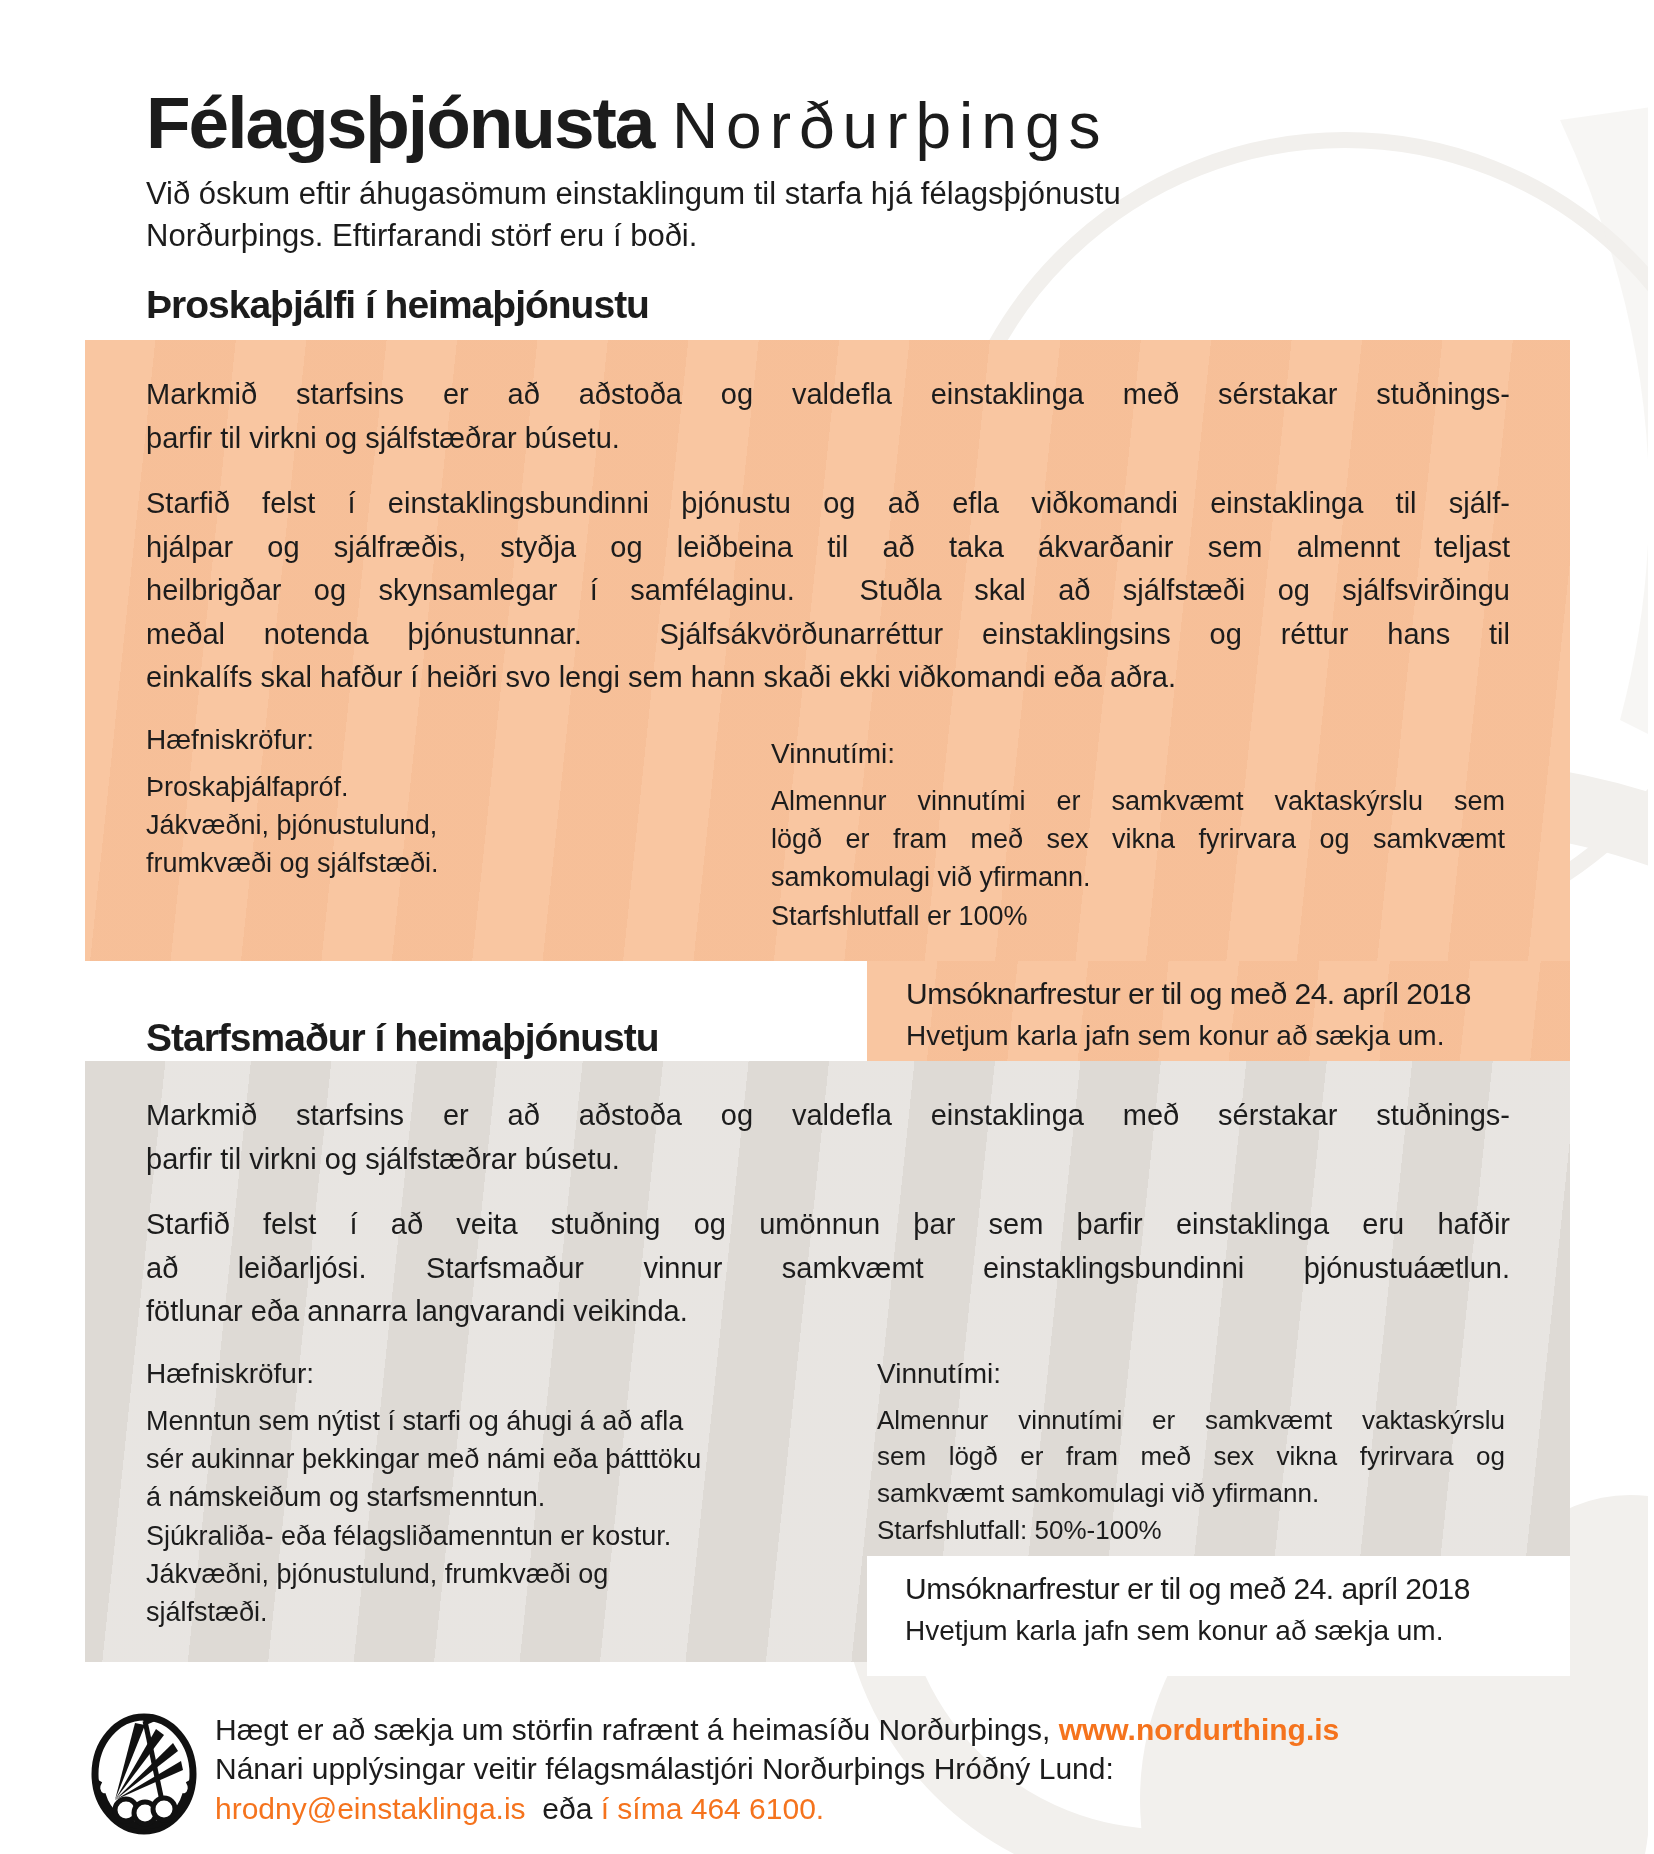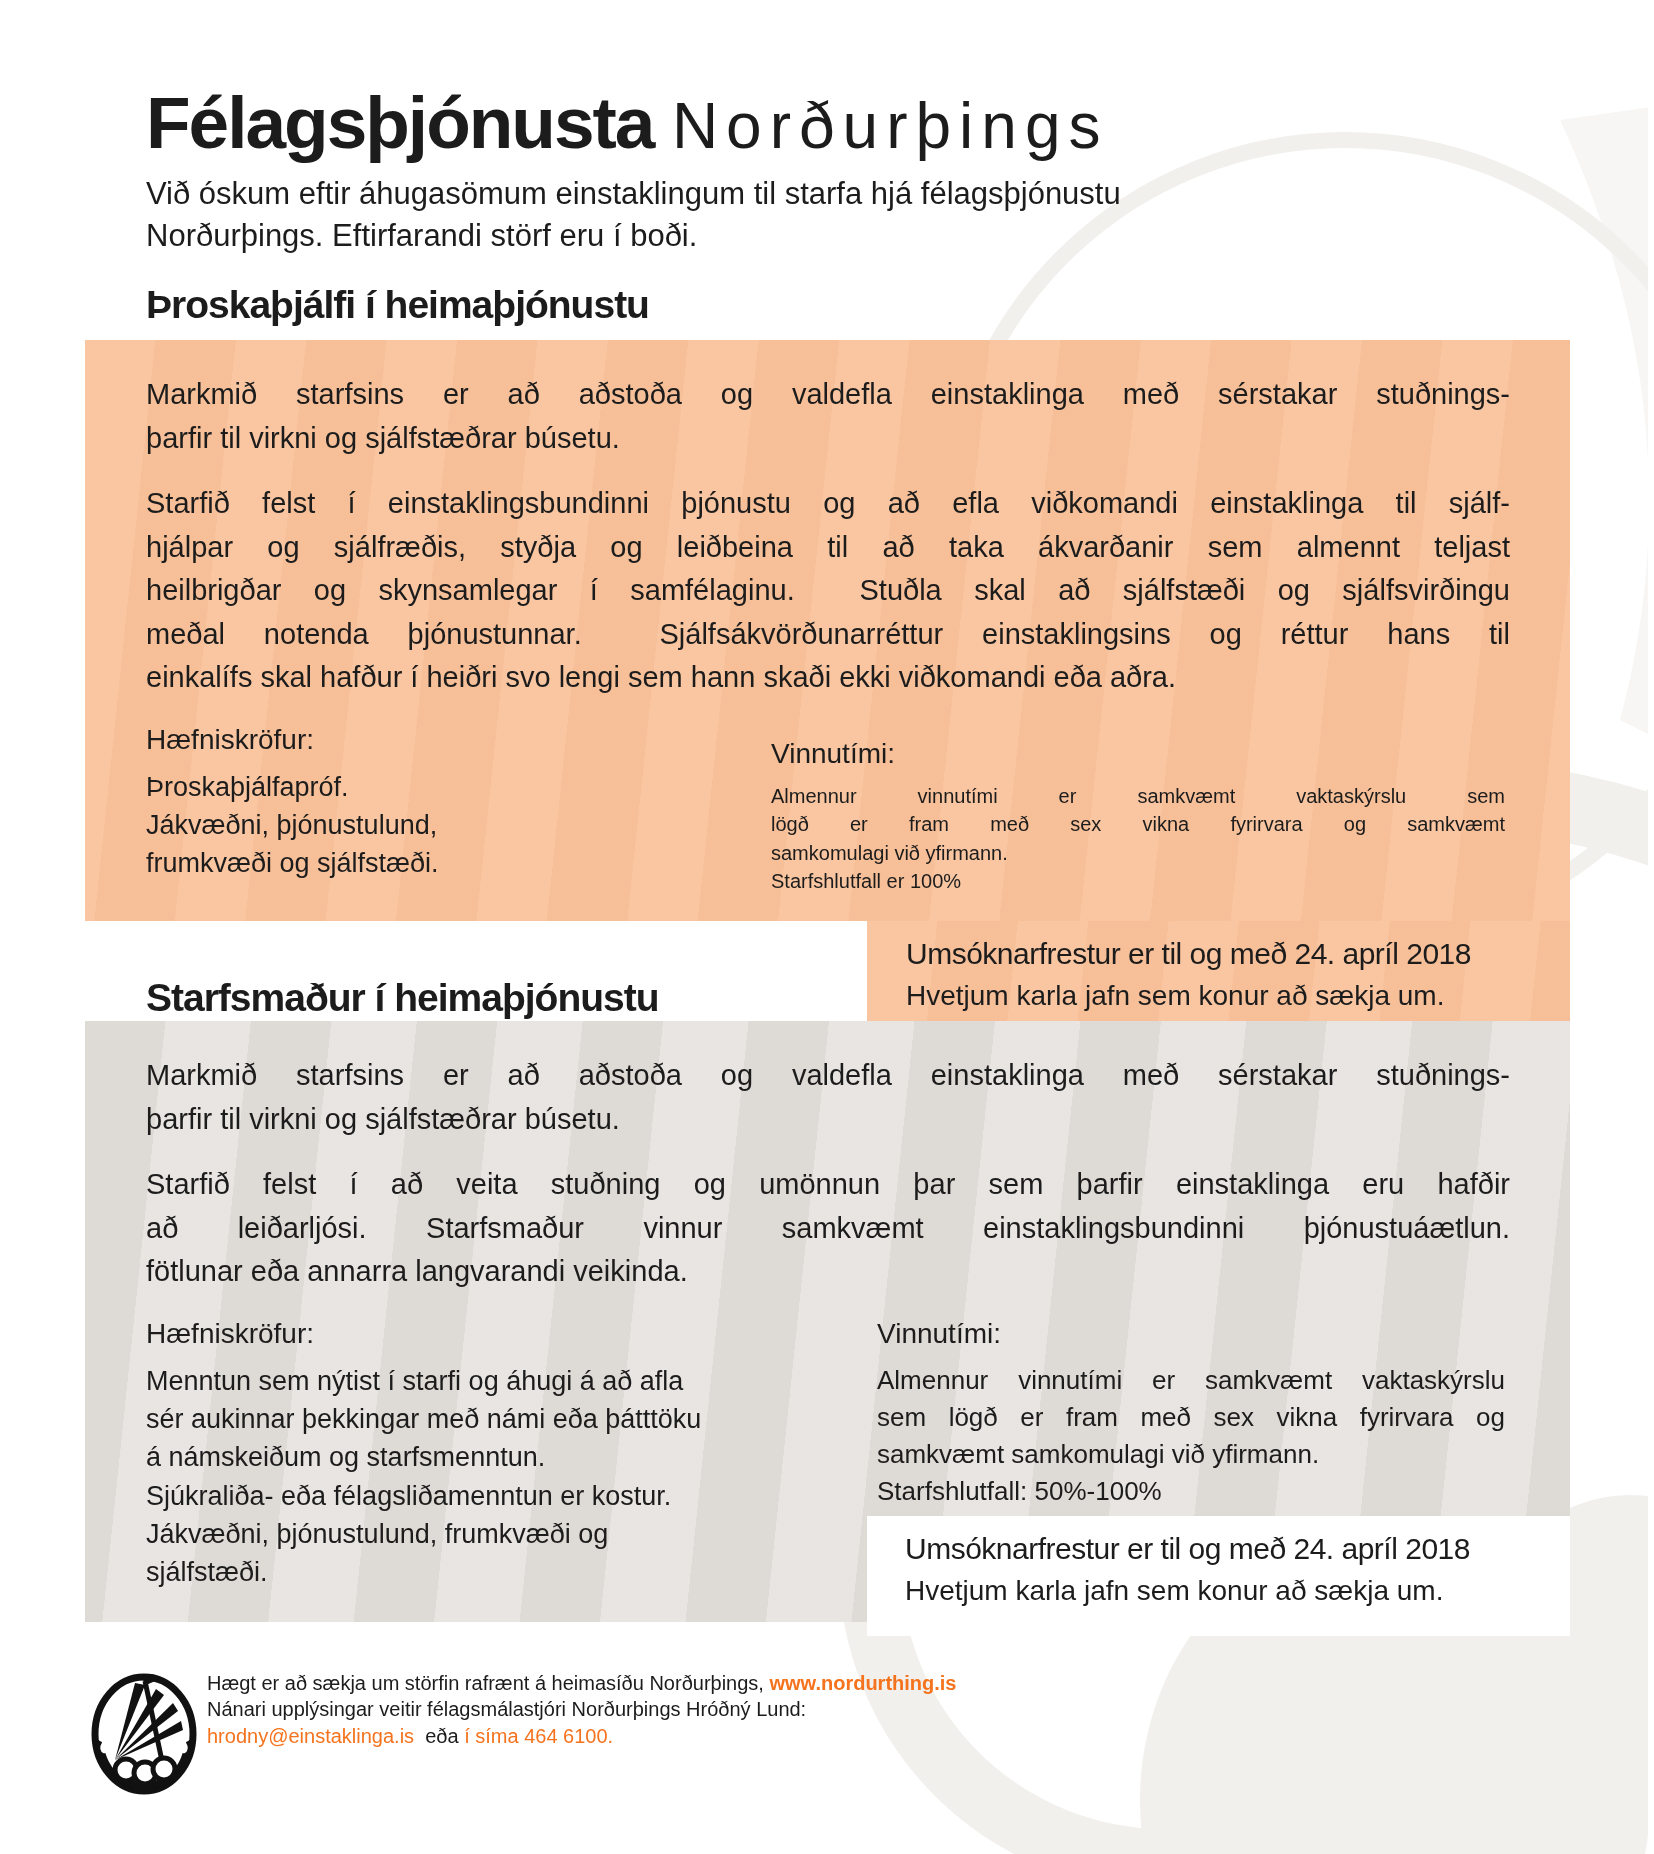--- a/index.html
+++ b/index.html
@@ -35,21 +35,21 @@
   .para + .para { margin-top:22px; }
   .jlines .jline { text-align:justify; text-align-last:justify; white-space:pre-wrap; }
   .jlines .jline.last { text-align-last:left; }
   .prelines { white-space:pre-wrap; }
 
   .cols { display:flex; margin-top:24px; }
   .collabel { font-size:28px; margin-bottom:12px; }
   .coltext { font-size:27px; line-height:1.42; }
   .cols1 .col-l { width:625px; flex:0 0 auto; }
   .cols1 .col-r { width:734px; flex:0 0 auto; padding-top:14px; font-size:26px; }
-  .cols1 .col-r .coltext { font-size:20px; }
+  .cols1 .col-r .coltext { font-size:27px; }
   .cols2 .col-l { width:644px; flex:0 0 auto; margin-right:87px; }
   .cols2 .col-r { width:628px; flex:0 0 auto; }
   .cols2 .col-r .coltext { font-size:26px; }
 
   
   .row2 { margin-left:-61px; width:1485px; height:100px; display:flex; }
   .head2wrap { width:782px; flex:0 0 auto; display:flex; align-items:flex-end; }
   .head2wrap .jobhead { margin:0 0 2px 61px; }
   .dlbox { box-sizing:border-box; }
   .obox {
@@ -63,21 +63,21 @@
 
   
   .wbox {
     position:absolute; right:0; bottom:-14px; width:703px; height:120px;
     background:#ffffff; padding:16px 10px 0 38px; box-sizing:border-box;
   }
 
   
   .footer { margin:46px 0 0 -61px; display:flex; align-items:flex-start; }
   .ship { flex:0 0 auto; }
-  .ftext { margin-left:4px; font-size:20px; line-height:1.33; padding-top:2px; }
+  .ftext { margin-left:12px; font-size:30px; line-height:1.33; padding-top:2px; }
   .olink { color:#f5731d; }
   .olink.b { font-weight:bold; }
   .sep { white-space:pre-wrap; }
 </style>
 </head>
 <body>
 
 <div class="page">
 
   <svg class="watermark" width="1654" height="1854" viewBox="0 0 1654 1854">

